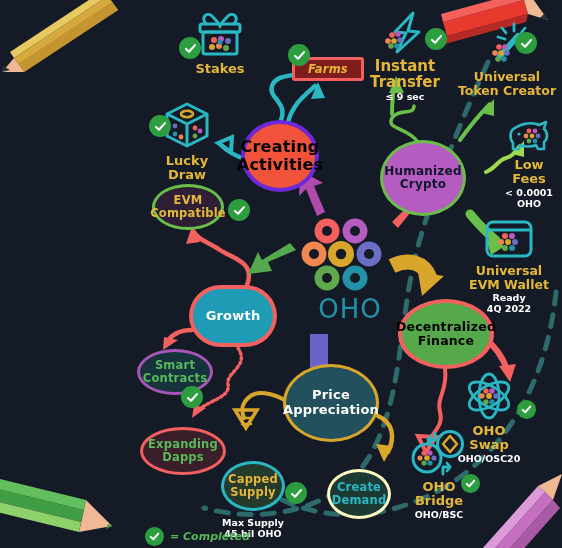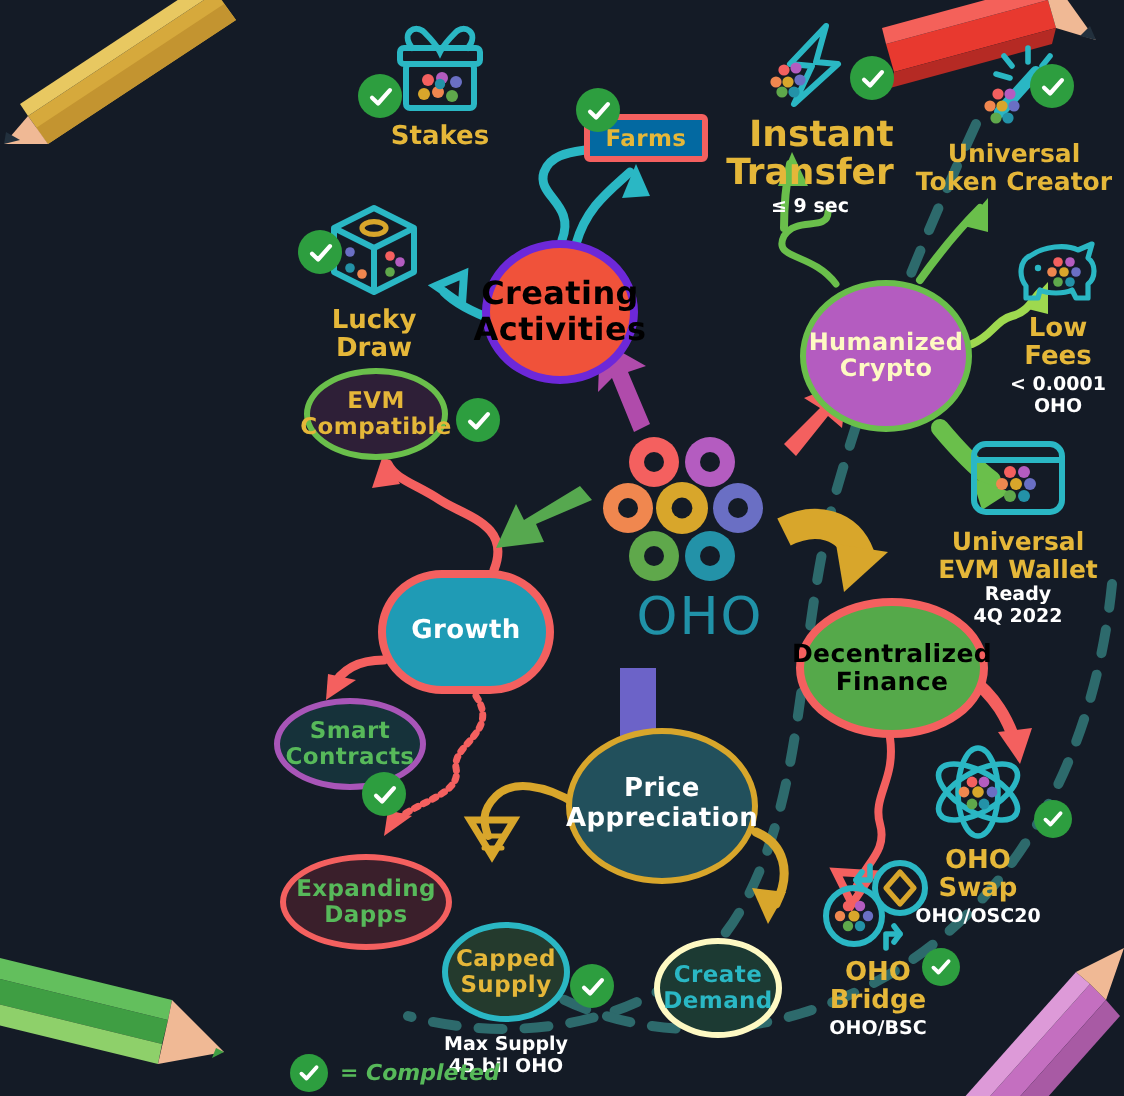--- a/index.html
+++ b/index.html
@@ -23,22 +23,22 @@
     font-weight:700;
     line-height:1.12;
     letter-spacing:.2px;
     white-space:pre-line;
   }
   .b-creating{
     left:241px;top:120px;width:78px;height:72px;border-radius:50%;
     background:#f0523a;border:4px solid #6d28d9;color:#000000;font-size:16px;
   }
   .b-humanized{
-    left:400px;top:140px;width:86px;height:76px;border-radius:50%;
-    background:#b45cc0;border:3px solid #6abf4b;color:#fef9c3;font-size:12px;text-align:center;
+    left:380px;top:140px;width:86px;height:76px;border-radius:50%;
+    background:#b45cc0;border:3px solid #6abf4b;color:#0f172a;font-size:12px;text-align:center;
   }
   .b-growth{
     left:189px;top:285px;width:88px;height:62px;border-radius:32px/31px;
     background:#1f9bb5;border:4px solid #f4605f;color:#ffffff;font-size:13px;
   }
   .b-defi{
     left:398px;top:299px;width:96px;height:70px;border-radius:48px/35px;
     background:#55a94a;border:4px solid #f4605f;color:#000000;font-size:12.5px;
   }
   .b-price{
@@ -59,22 +59,22 @@
   }
   .b-capped{
     left:221px;top:461px;width:64px;height:50px;border-radius:50%;
     background:#243a2d;border:3px solid #2ab7c4;color:#e5b739;font-size:11.5px;
   }
   .b-demand{
     left:327px;top:469px;width:64px;height:50px;border-radius:50%;
     background:#1c3a33;border:3px solid #fef9c3;color:#2ab7c4;font-size:11.5px;
   }
   .b-farms{
-    left:292px;top:57px;width:62px;height:24px;border-radius:3px;
-    background:#0369a1;border:3px solid #f4605f;color:#e5b739;font-size:11.5px;
+    left:292px;top:57px;width:72px;height:24px;border-radius:3px;
+    background:#7f1d1d;border:3px solid #f4605f;color:#e5b739;font-size:11.5px;font-style:italic;
   }
 
   
   .node{position:absolute;display:flex;flex-direction:column;align-items:center;}
   .cap{
     color:#e5b739;font-weight:700;text-align:center;line-height:1.08;
     white-space:pre-line;margin-top:2px;
   }
   .sub{
     color:#ffffff;font-weight:700;font-size:9.5px;text-align:center;
@@ -337,21 +337,21 @@
       <g>
         <circle cx="13" cy="25" r="2.8" fill="#f4605f"></circle>
           <circle cx="19" cy="24" r="2.8" fill="#b45cc0"></circle>
         <circle cx="9" cy="31" r="2.8" fill="#f0874f"></circle>
           <circle cx="15" cy="31" r="2.8" fill="#d8a62b"></circle>
         <circle cx="21" cy="30" r="2.8" fill="#6a6fc4"></circle>
           <circle cx="12" cy="36" r="2.8" fill="#5fa84b"></circle>
         <circle cx="18" cy="36" r="2.8" fill="#2392a8"></circle>
       </g>
     </svg>
-    <div class="cap" style="font-size:18px;text-align:right;">Instant
+    <div class="cap" style="font-size:15px;">Instant
 Transfer</div>
     <div class="sub">≤ 9 sec</div>
   </div>
   <div class="check" style="left:425px;top:28px;">
     <svg viewBox="0 0 16 16">
         <path d="M2.5 8.5 L6.2 12 L13.5 3.8" fill="none" stroke="#fff" stroke-width="2.6" stroke-linecap="round" stroke-linejoin="round"></path>
       </svg>
   </div>
 
   <div class="node" style="left:452px;top:22px;width:110px;">

